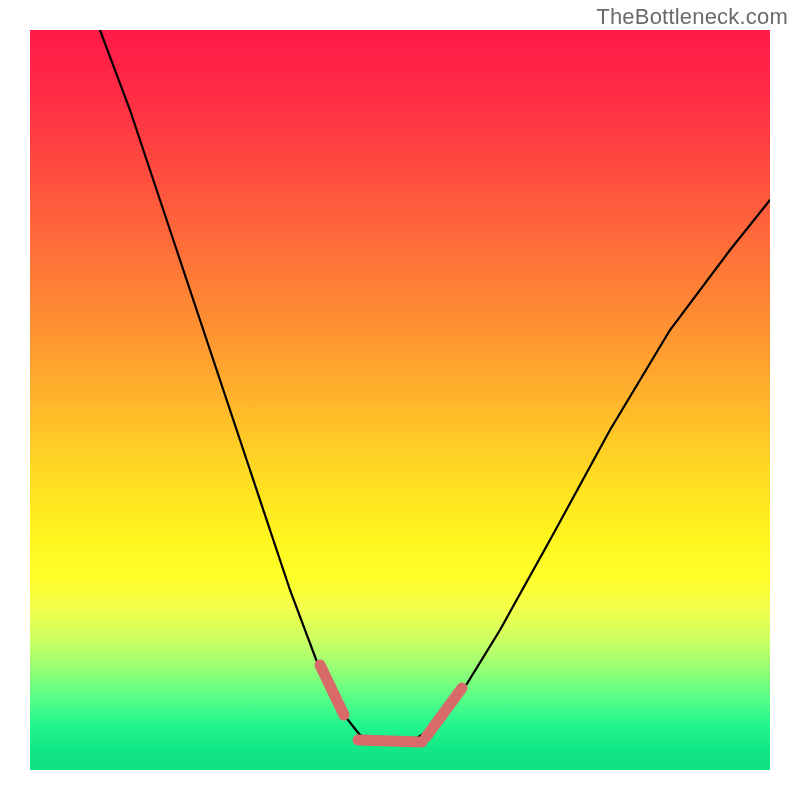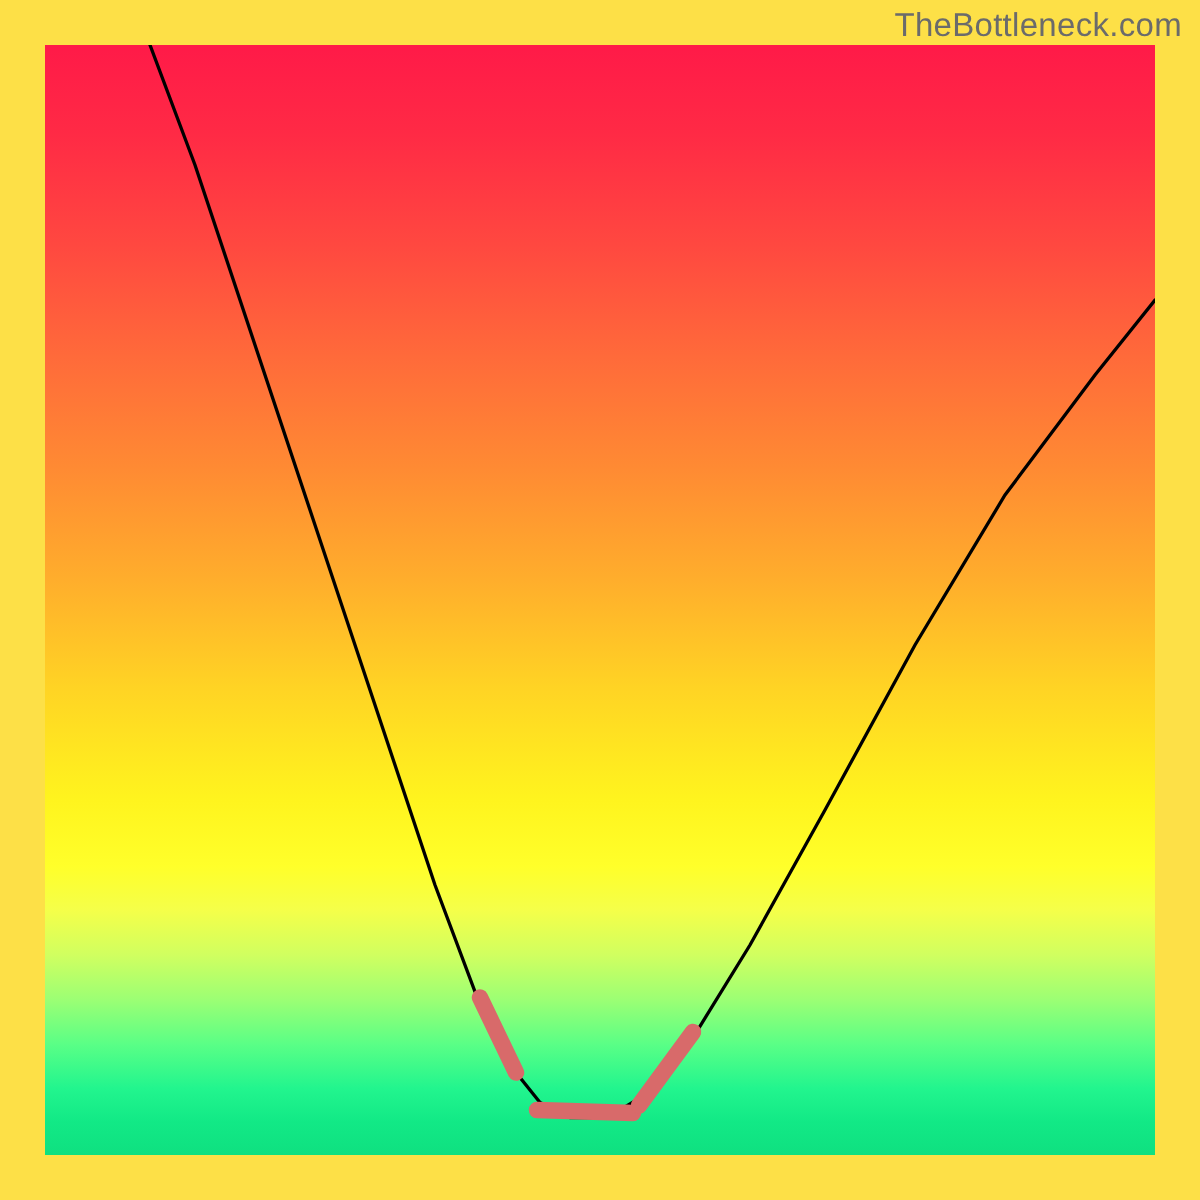--- a/index.html
+++ b/index.html
@@ -8,21 +8,21 @@
     width: 800px;
     height: 800px;
     background: #000;
     overflow: hidden;
     font-family: Arial, Helvetica, sans-serif;
   }
   .outer {
     position: relative;
     width: 800px;
     height: 800px;
-    background: #fde047;
+    background: #ffffff;
   }
   .watermark {
     position: absolute;
     top: 4px;
     right: 12px;
     color: #6b6b6b;
     font-size: 22px;
     font-weight: 400;
     letter-spacing: 0.2px;
     z-index: 50;

